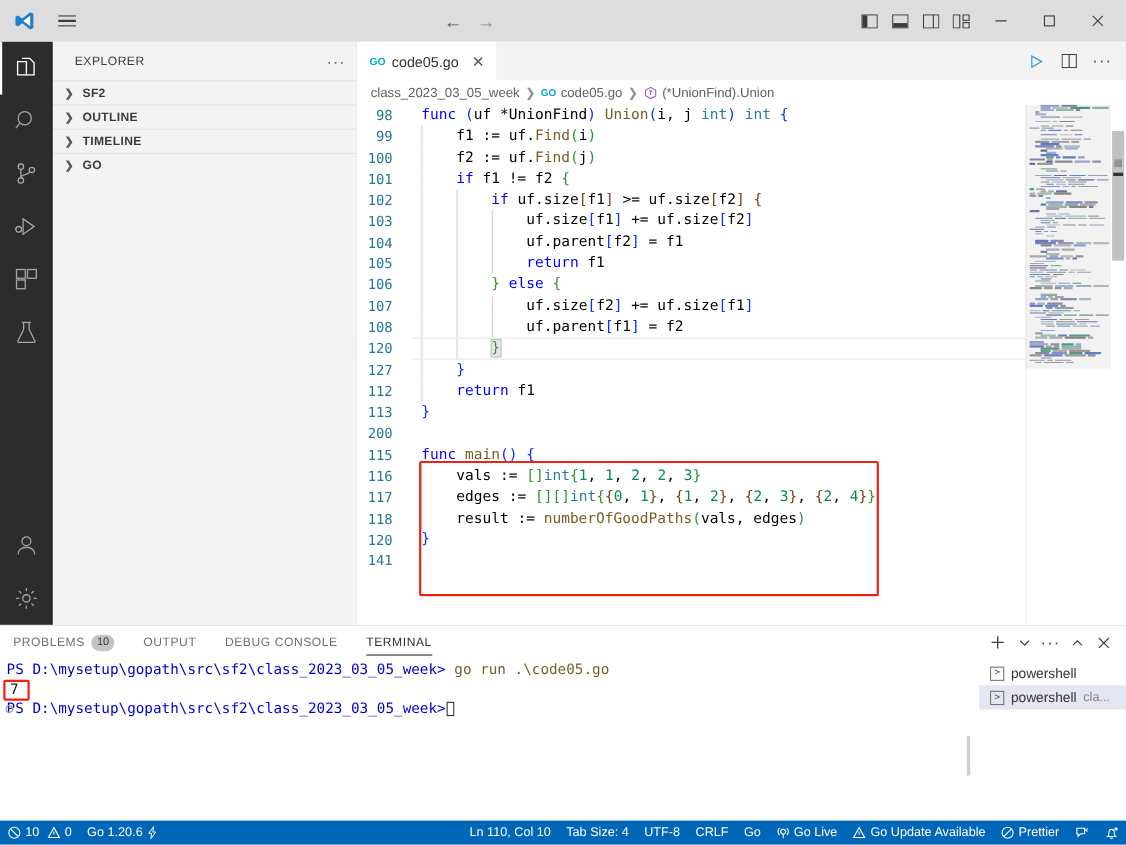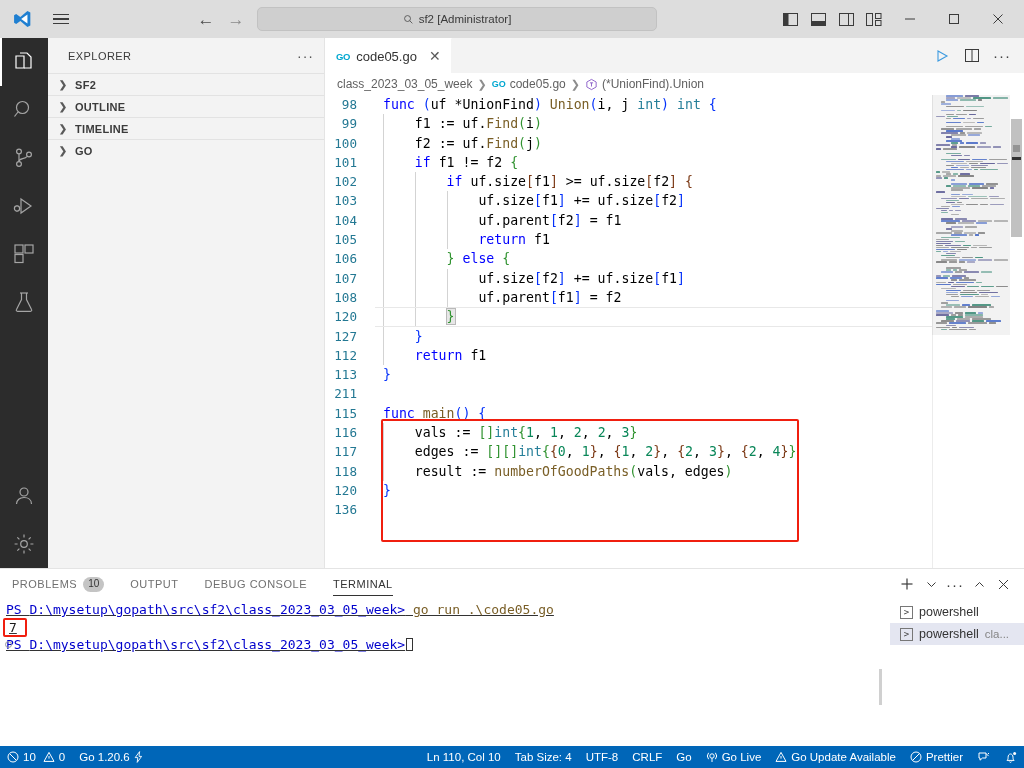--- a/index.html
+++ b/index.html
@@ -148,21 +148,21 @@
   .badge {
     background:#c4c4c4; color:#333; border-radius:9px; min-width:18px; height:15px; font-size:10px;
     display:inline-flex; align-items:center; justify-content:center; padding:0 5px; letter-spacing:0;
   }
   .panel-actions { margin-left:auto; display:flex; align-items:center; gap:2px; padding-right:10px; }
   .pact { width:22px; height:24px; display:flex; align-items:center; justify-content:center; cursor:pointer; color:#3b3b3b; font-size:13px; }
 
   .panel-body { flex:1; display:flex; min-height:0; }
   .term {
     flex:1; position:relative; font-family:"DejaVu Sans Mono", monospace; font-size:13px;
-    padding:2px 0 0 6px; color:#333; overflow:hidden;text-decoration:underline;
+    padding:2px 0 0 6px; color:#333; overflow:hidden;
   }
   .tline { height:17.5px; line-height:17.5px; white-space:pre; display:flex; align-items:center; }
   .tl-dir { color:#0000cc; }
   .tl-cmd { color:#795e26; }
   .tl-txt { color:#1a1a1a; }
   .term-cursor { display:inline-block; width:7px; height:13px; border:1px solid #333; margin-left:1px; }
   .term-dot { position:absolute; left:-1px; width:7px; height:7px; border:1px solid #9a9a9a; border-radius:50%; }
   .term-scroll { position:absolute; right:8px; top:70px; width:3px; height:36px; background:#d0d0d0; }
 
   .term-list { width:134px; flex:0 0 134px; background:#ffffff; padding-top:2px; }
@@ -202,27 +202,20 @@
       <div class="hamb">
           <i></i>
           <i></i>
           <i></i>
         </div>
     </div>
 
     <div class="tb-center">
       <div class="navarrow">←</div>
       <div class="navarrow dim">→</div>
-      <div class="qinput">
-        <svg viewBox="0 0 16 16">
-            <circle cx="6.6" cy="6.6" r="4.3" fill="none" stroke="#4a4a4a" stroke-width="1.2"></circle>
-            <line x1="9.8" y1="9.8" x2="13.6" y2="13.6" stroke="#4a4a4a" stroke-width="1.2"></line>
-          </svg>
-        <span>sf2 [Administrator]</span>
-      </div>
     </div>
 
     <div class="tb-right">
       <div class="layoutbtn">
         <svg width="15" height="13" viewBox="0 0 15 13">
             <rect x="0.5" y="0.5" width="14" height="12" fill="none" stroke="#3b3b3b"></rect>
             <rect x="1" y="1" width="4.5" height="11" fill="#3b3b3b"></rect>
           </svg>
       </div>
       <div class="layoutbtn">
@@ -399,27 +392,27 @@
             <div class="codeline"><div class="lnum">103</div><div class="ctext"><span class="indent-guide" style="width:31.8px;"></span><span class="indent-guide" style="width:31.8px;"></span><span class="indent-guide" style="width:31.8px;"></span><span class="pl">uf</span><span class="pl">.</span><span class="pl">size</span><span style="color:#0431fa">[</span><span class="pl">f1</span><span style="color:#0431fa">]</span> <span class="pl">+</span><span class="pl">=</span> <span class="pl">uf</span><span class="pl">.</span><span class="pl">size</span><span style="color:#0431fa">[</span><span class="pl">f2</span><span style="color:#0431fa">]</span></div></div>
             <div class="codeline"><div class="lnum">104</div><div class="ctext"><span class="indent-guide" style="width:31.8px;"></span><span class="indent-guide" style="width:31.8px;"></span><span class="indent-guide" style="width:31.8px;"></span><span class="pl">uf</span><span class="pl">.</span><span class="pl">parent</span><span style="color:#0431fa">[</span><span class="pl">f2</span><span style="color:#0431fa">]</span> <span class="pl">=</span> <span class="pl">f1</span></div></div>
             <div class="codeline"><div class="lnum">105</div><div class="ctext"><span class="indent-guide" style="width:31.8px;"></span><span class="indent-guide" style="width:31.8px;"></span><span class="indent-guide" style="width:31.8px;"></span><span class="k">return</span> <span class="pl">f1</span></div></div>
             <div class="codeline"><div class="lnum">106</div><div class="ctext"><span class="indent-guide" style="width:31.8px;"></span><span class="indent-guide" style="width:31.8px;"></span><span style="color:#319331">}</span> <span class="k">else</span> <span style="color:#319331">{</span></div></div>
             <div class="codeline"><div class="lnum">107</div><div class="ctext"><span class="indent-guide" style="width:31.8px;"></span><span class="indent-guide" style="width:31.8px;"></span><span class="indent-guide" style="width:31.8px;"></span><span class="pl">uf</span><span class="pl">.</span><span class="pl">size</span><span style="color:#0431fa">[</span><span class="pl">f2</span><span style="color:#0431fa">]</span> <span class="pl">+</span><span class="pl">=</span> <span class="pl">uf</span><span class="pl">.</span><span class="pl">size</span><span style="color:#0431fa">[</span><span class="pl">f1</span><span style="color:#0431fa">]</span></div></div>
             <div class="codeline"><div class="lnum">108</div><div class="ctext"><span class="indent-guide" style="width:31.8px;"></span><span class="indent-guide" style="width:31.8px;"></span><span class="indent-guide" style="width:31.8px;"></span><span class="pl">uf</span><span class="pl">.</span><span class="pl">parent</span><span style="color:#0431fa">[</span><span class="pl">f1</span><span style="color:#0431fa">]</span> <span class="pl">=</span> <span class="pl">f2</span></div></div>
             <div class="codeline cur-line" style="position: relative;"><div class="lnum">120</div><div class="ctext"><span class="indent-guide" style="width:31.8px;"></span><span class="indent-guide" style="width:31.8px;"></span><span class="bracketbox" style="color:#319331">}</span></div><div class="cur-line-border"></div></div>
             <div class="codeline"><div class="lnum">127</div><div class="ctext"><span class="indent-guide" style="width:31.8px;"></span><span style="color:#0431fa">}</span></div></div>
             <div class="codeline"><div class="lnum">112</div><div class="ctext"><span class="indent-guide" style="width:31.8px;"></span><span class="k">return</span> <span class="pl">f1</span></div></div>
             <div class="codeline"><div class="lnum">113</div><div class="ctext"><span style="color:#0431fa">}</span></div></div>
-            <div class="codeline"><div class="lnum">211</div><div class="ctext"></div></div>
+            <div class="codeline"><div class="lnum">200</div><div class="ctext"></div></div>
             <div class="codeline"><div class="lnum">115</div><div class="ctext"><span class="k">func</span> <span class="fn">main</span><span style="color:#0431fa">(</span><span style="color:#0431fa">)</span> <span style="color:#0431fa">{</span></div></div>
             <div class="codeline"><div class="lnum">116</div><div class="ctext"><span class="indent-guide" style="width:31.8px;"></span><span class="pl">vals</span> <span class="pl">:</span><span class="pl">=</span> <span style="color:#319331">[</span><span style="color:#319331">]</span><span class="t">int</span><span style="color:#319331">{</span><span class="num">1</span><span class="pl">,</span> <span class="num">1</span><span class="pl">,</span> <span class="num">2</span><span class="pl">,</span> <span class="num">2</span><span class="pl">,</span> <span class="num">3</span><span style="color:#319331">}</span></div></div>
             <div class="codeline"><div class="lnum">117</div><div class="ctext"><span class="indent-guide" style="width:31.8px;"></span><span class="pl">edges</span> <span class="pl">:</span><span class="pl">=</span> <span style="color:#319331">[</span><span style="color:#319331">]</span><span style="color:#319331">[</span><span style="color:#319331">]</span><span class="t">int</span><span style="color:#319331">{</span><span style="color:#7b3814">{</span><span class="num">0</span><span class="pl">,</span> <span class="num">1</span><span style="color:#7b3814">}</span><span class="pl">,</span> <span style="color:#7b3814">{</span><span class="num">1</span><span class="pl">,</span> <span class="num">2</span><span style="color:#7b3814">}</span><span class="pl">,</span> <span style="color:#7b3814">{</span><span class="num">2</span><span class="pl">,</span> <span class="num">3</span><span style="color:#7b3814">}</span><span class="pl">,</span> <span style="color:#7b3814">{</span><span class="num">2</span><span class="pl">,</span> <span class="num">4</span><span style="color:#7b3814">}</span><span style="color:#319331">}</span></div></div>
             <div class="codeline"><div class="lnum">118</div><div class="ctext"><span class="indent-guide" style="width:31.8px;"></span><span class="pl">result</span> <span class="pl">:</span><span class="pl">=</span> <span class="fn">numberOfGoodPaths</span><span style="color:#319331">(</span><span class="pl">vals</span><span class="pl">,</span> <span class="pl">edges</span><span style="color:#319331">)</span></div></div>
             <div class="codeline"><div class="lnum">120</div><div class="ctext"><span style="color:#0431fa">}</span></div></div>
-            <div class="codeline"><div class="lnum">136</div><div class="ctext"></div></div>
+            <div class="codeline"><div class="lnum">141</div><div class="ctext"></div></div>
             <div class="redbox" style="left: 56px; top: 324.1px; width: 418px; height: 122.8px; border-color: rgb(240, 31, 15);"></div>
           </div>
         <div class="minimap" id="minimap">
           <div class="mm-border"></div>
         <div class="mm-line" style="padding-left: 14px;">
               <span class="mm-seg" style="width:17px;background:#4a6fd0;margin-right:2px;opacity:0.6248901873696073"></span>
               <span class="mm-seg" style="width:14px;background:#5c5c9a;margin-right:2px;opacity:0.766678424677661"></span>
             </div>
             <div class="mm-line" style="padding-left: 14px;">
               <span class="mm-seg" style="width:9px;background:#5c5c9a;margin-right:2px;opacity:0.49184074900636066"></span>

